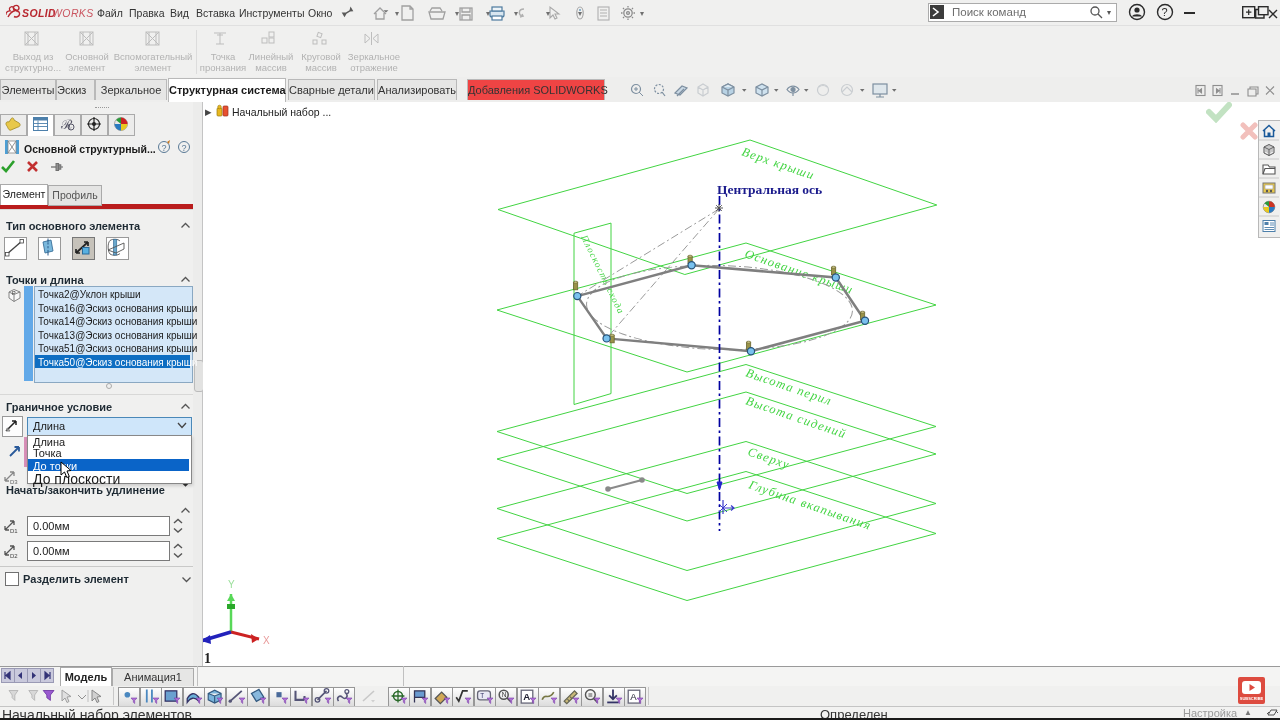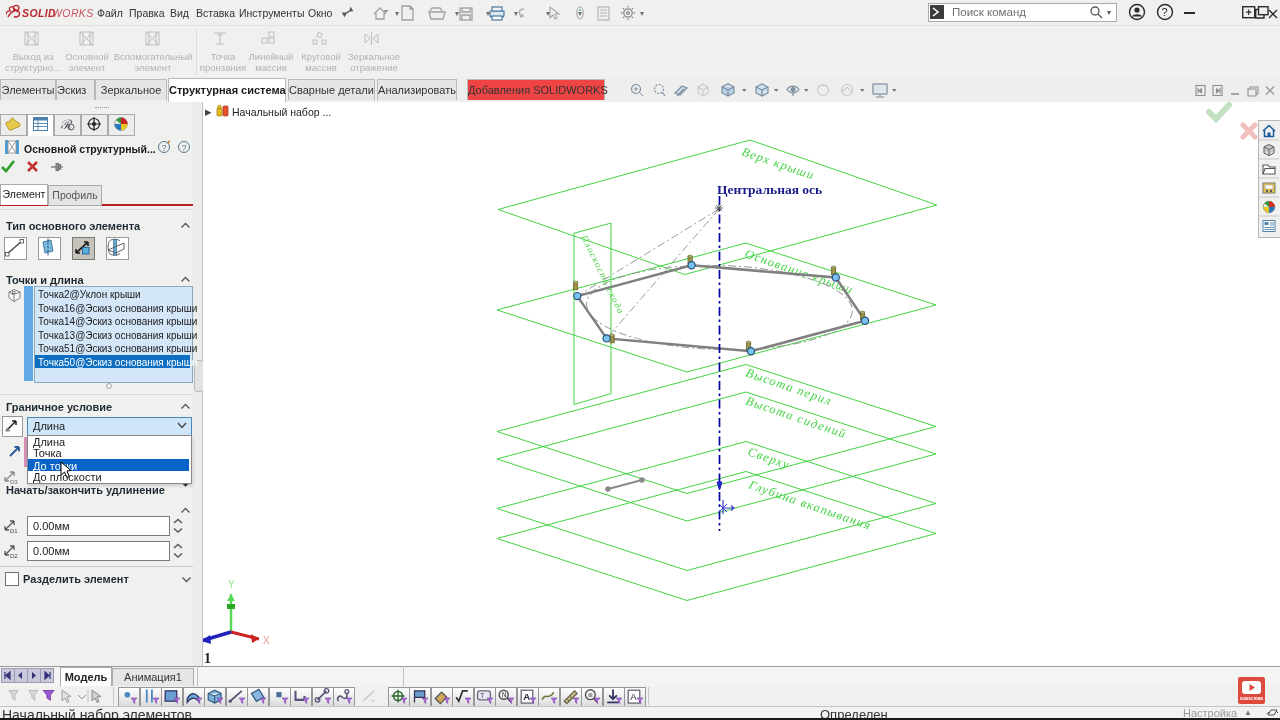--- a/index.html
+++ b/index.html
@@ -295,21 +295,21 @@
 <path d="M2 9 L6 13 L14 3" stroke="#2ca02c" stroke-width="2.6" fill="none"></path>
 <path d="M28 4 L37 13 M37 4 L28 13" stroke="#c23030" stroke-width="2.6" fill="none"></path>
 <g stroke="#707070" fill="#909090">
       <path d="M51 9 H56" stroke-width="1.3" fill="none"></path>
       <rect x="56" y="5.5" width="2.6" height="7"></rect>
       <rect x="58.6" y="6.8" width="2.2" height="4.4"></rect>
       <path d="M60.8 9 H63" stroke-width="1.1" fill="none"></path>
     </g>
 </svg>
 
-<div class="abs" style="left:0;top:184px;width:193px;height:20px;border-bottom:2px solid #b91c1c;">
+<div class="abs" style="left:0;top:184px;width:193px;height:20px;border-bottom:5px solid #b91c1c;">
 <span class="abs" style="left:0;top:0;width:46px;height:20px;background:#fff;border:1px solid #aaa;border-bottom:none;text-align:center;line-height:19px;font-size:10.5px;color:#222;white-space:nowrap;">Элемент</span>
 <span class="abs" style="left:48px;top:1px;width:52px;height:19px;background:#e4e4e3;border:1px solid #aaa;text-align:center;line-height:18px;font-size:10.5px;color:#555;white-space:nowrap;">Профиль</span>
 </div>
 <div class="abs" style="left:0;top:209px;width:193px;height:1px;background:#d8d8d7;"></div>
 
 <div class="abs hdr" style="left:6px;top:220px;">Тип основного элемента</div>
 <svg class="abs" style="left:180px;top:222px;" width="11" height="7">
     <path d="M1.5 5.5 L5.5 1.5 L9.5 5.5" stroke="#555" fill="none" stroke-width="1.3"></path>
   </svg>
 <div class="abs" style="left:4px;top:237px;width:21px;height:21px;background:#fff;border:1px solid #999;"></div>
@@ -382,21 +382,21 @@
 <div class="abs" style="left:27px;top:417px;width:163px;height:17px;background:#cfe6fa;border:1px solid #4a88b8;"></div>
 <div class="abs" style="left:33px;top:420px;font-size:11px;color:#1a1a1a;">Длина</div>
 <svg class="abs" style="left:177px;top:422px;" width="10" height="8">
     <path d="M1 1 L5 5.5 L9 1" stroke="#444" stroke-width="1.3" fill="none"></path>
   </svg>
 
 <div class="abs" style="left:27px;top:435px;width:163px;height:47px;background:#fff;border:1px solid #888;box-shadow:1px 2px 3px rgba(0,0,0,0.15);"></div>
 <div class="abs" style="left:33px;top:436.5px;font-size:11px;color:#1a1a1a;line-height:11.6px;">Длина<br>Точка</div>
 <div class="abs" style="left:28px;top:459px;width:161px;height:11.6px;background:#0a64c8;"></div>
 <div class="abs" style="left:33px;top:459.5px;font-size:11px;color:#fff;">До точки</div>
-<div class="abs" style="left:33px;top:471px;font-size:11px;color:#1a1a1a;">До плоскости</div>
+<div class="abs" style="left:33px;top:471px;font-size:14px;color:#1a1a1a;">До плоскости</div>
 <svg class="abs" style="left:60px;top:461px;" width="13" height="19" viewBox="0 0 13 19">
     <path d="M1 1 L1 14 L4.5 11 L6.8 16.5 L9.3 15.5 L7 10 L11 9.5 Z" fill="#fff" stroke="#000" stroke-width="1"></path>
   </svg>
 
 <div class="abs hdr" style="left:6px;top:484px;">Начать/закончить удлинение</div>
 <svg class="abs" style="left:180px;top:507px;" width="11" height="7">
     <path d="M1.5 5.5 L5.5 1.5 L9.5 5.5" stroke="#555" fill="none" stroke-width="1.3"></path>
   </svg>
 <svg class="abs" style="left:2px;top:517px;" width="18" height="18" viewBox="0 0 18 18">
     <path d="M3 13 L12 4 M12 4 L8 4 M12 4 L12 8 M3 13 L7 13 M3 13 L3 9" stroke="#555" stroke-width="1.3" fill="none"></path>

